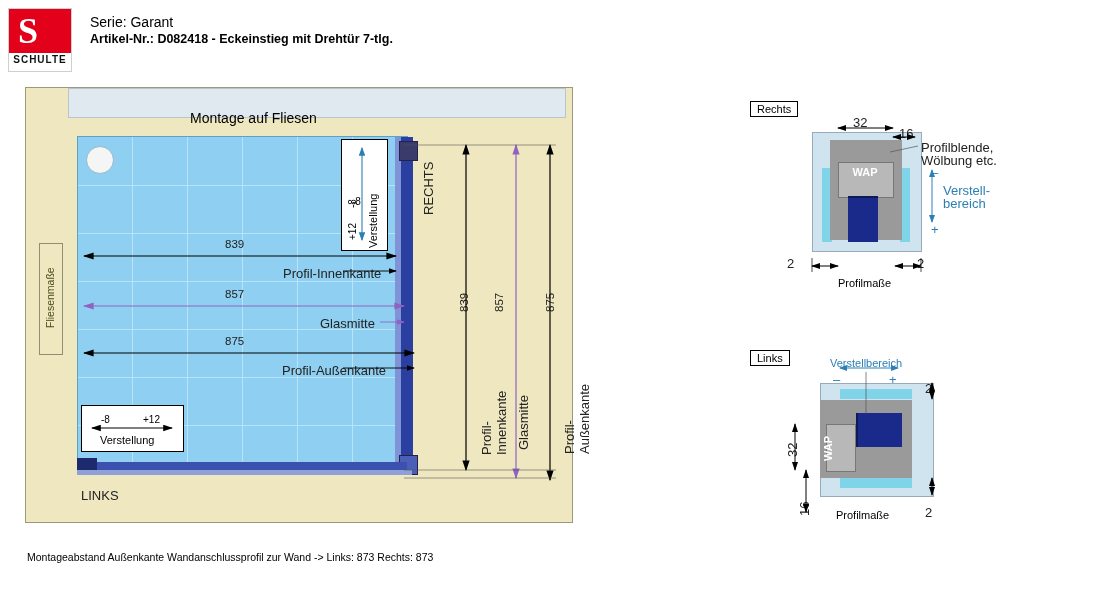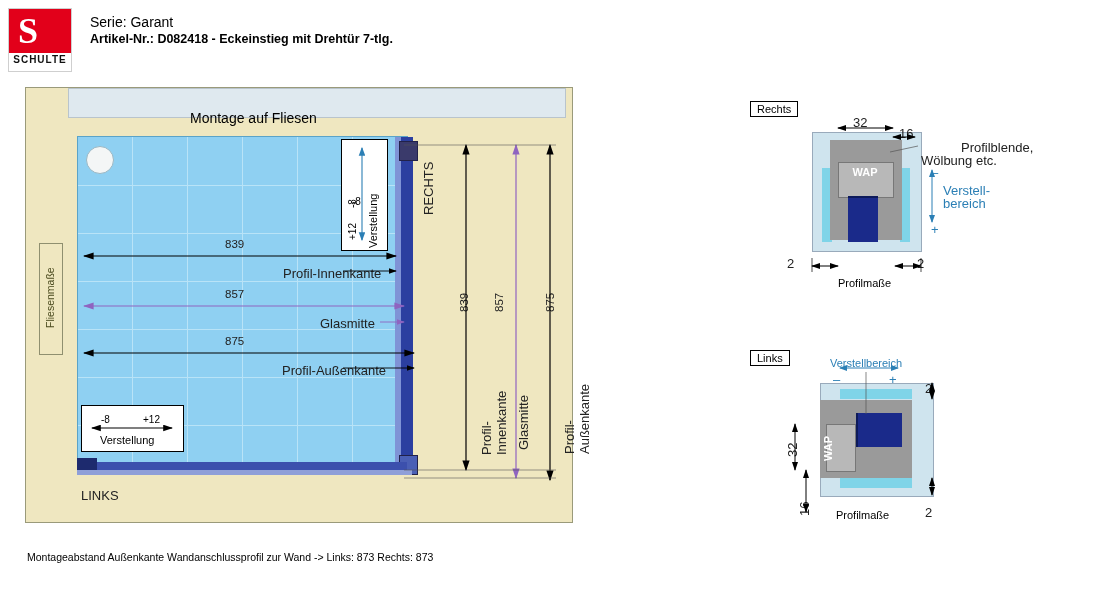--- a/index.html
+++ b/index.html
@@ -228,21 +228,21 @@
 <div class="abs" id="r-wapbox"></div>
 <div class="abs" id="r-wap">WAP</div>
 <div class="abs" id="r-dark"></div>
 <div class="abs" id="r-darkline"></div>
 
 <div class="abs smalltext" style="left:853px;top:115px;">32</div>
 <div class="abs smalltext" style="left:899px;top:126px;">16</div>
 <div class="abs smalltext" style="left:787px;top:256px;">2</div>
 <div class="abs smalltext" style="left:917px;top:256px;">2</div>
 
-<div class="abs smalltext" style="left:921px;top:140px;margin-left:40px;">Profilblende,</div>
+<div class="abs smalltext" style="left:921px;top:140px;">Profilblende,</div>
 <div class="abs smalltext" style="left:921px;top:153px;">Wölbung etc.</div>
 
 <div class="abs smalltext cyan" style="left:943px;top:183px;">Verstell-</div>
 <div class="abs smalltext cyan" style="left:943px;top:196px;">bereich</div>
 <div class="abs smalltext cyan" style="left:931px;top:165px;">–</div>
 <div class="abs smalltext cyan" style="left:931px;top:222px;">+</div>
 
 <div class="abs" id="r-caption">Profilmaße</div>
 
 <div class="abs tagbox" id="links-tag">Links</div>

